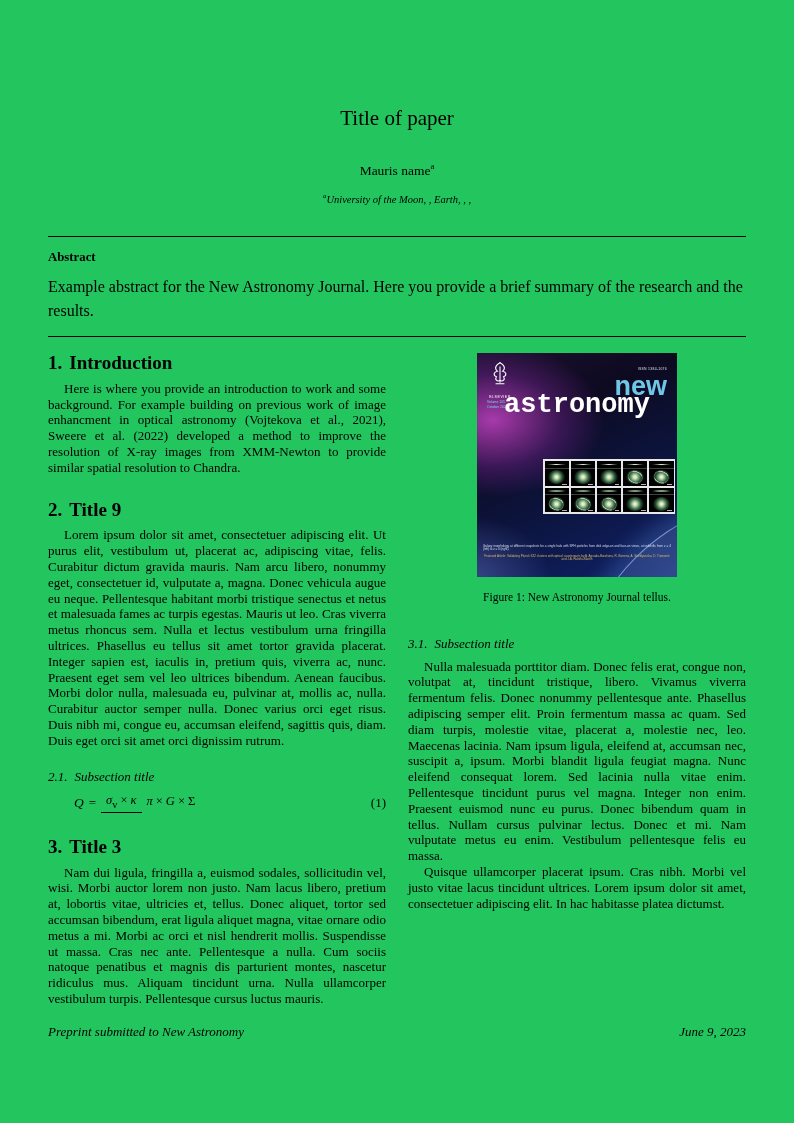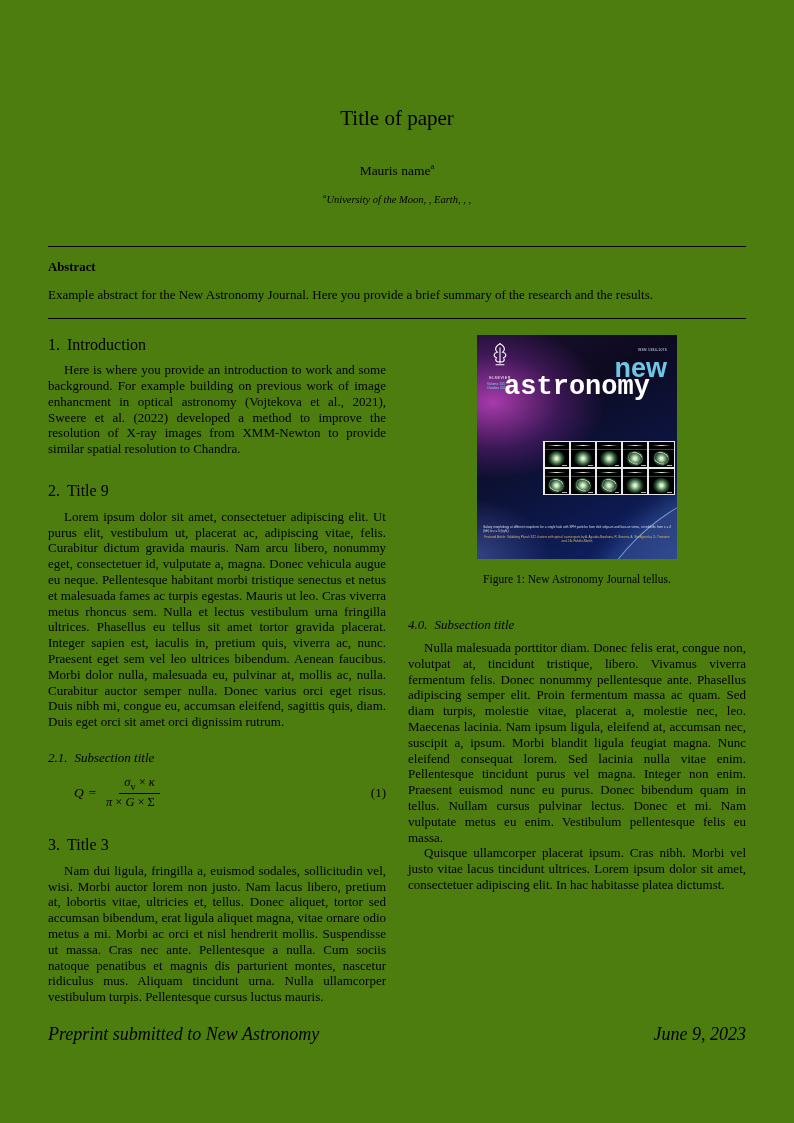--- a/index.html
+++ b/index.html
@@ -1,46 +1,46 @@
 <!DOCTYPE html>
 <html><head>
 <meta charset="utf-8">
 <style>
   html,body{margin:0;padding:0;background:#888;}
-  .page{width:794px;height:1123px;background:#4d7c0f;position:relative;overflow:hidden;
+  .page{width:794px;height:1123px;background:#22c55e;position:relative;overflow:hidden;
         font-family:"Liberation Serif",serif;color:#000;margin:0 auto;}
   .content{padding:0 48px;}
 
   
   .title{margin-top:106px;text-align:center;font-size:21px;}
   .authors{margin-top:30px;text-align:center;font-size:13.5px;}
   .affil{margin-top:13px;text-align:center;font-size:10.5px;font-style:italic;}
   sup{font-size:0.65em;}
 
-  .abstract-block{margin-top:42px;border-top:1px solid #000;border-bottom:1px solid #000;
+  .abstract-block{margin-top:32px;border-top:1px solid #000;border-bottom:1px solid #000;
                   padding:7px 0 13px;}
   .abs-head{font-weight:bold;font-size:12.8px;margin:6px 0 10px;}
-  .abs-text{font-size:13px;line-height:1.5;}
+  .abs-text{font-size:16px;line-height:1.5;}
   .kw-line{margin-top:9px;font-size:12.8px;}
   .kw-label{font-style:italic;margin-right:9px;}
 
   
   .columns{display:flex;gap:22px;margin-top:14px;}
   .col{flex:1;min-width:0;font-size:13px;line-height:15.8px;text-align:justify;}
-  .col h2{font-size:16px;font-weight:normal;margin:26px 0 10px;text-align:left;}
+  .col h2{font-size:19px;font-weight:bold;margin:26px 0 10px;text-align:left;}
   .col h2.first{margin-top:4px;}
   .col h3{font-size:13px;font-weight:normal;font-style:italic;margin:20px 0 7px;text-align:left;}
   .col p{margin:0;text-indent:16px;}
   .secnum{margin-right:7px;}
 
   
   .eqrow{display:flex;align-items:center;margin:9px 0 2px 26px;position:relative;}
   .eqlhs{font-style:italic;font-size:13.5px;}
   .eqrel{margin:0 5px;}
-  .frac{display:inline-flex;flex-direction:column;align-items:flex-end;font-size:12.5px;line-height:1.25;}
+  .frac{display:inline-flex;flex-direction:row;align-items:flex-start;font-size:12.5px;line-height:1.25;}
   .num{padding:0 5px 1px;border-bottom:1px solid #000;}
   .den{padding:1px 5px 0;}
   .mvar{font-style:italic;}
   .mtimes{margin:0 3px;}
   .eqtag{position:absolute;right:0;font-size:13px;}
 
   
   .figure{margin:2px 0 30px;}
   .cover{width:200px;height:224px;margin:0 auto;position:relative;overflow:hidden;
          background:linear-gradient(155deg,#1c1030 0%,#0d0a20 30%,#0c1540 62%,#10236b 100%);}
@@ -78,21 +78,21 @@
   .spiral .a1{transform:rotate(25deg);}
   .spiral .a2{transform:rotate(205deg);}
   .scale{position:absolute;right:7%;bottom:6%;width:20%;height:1px;background:rgba(255,255,255,.7);}
   .fineprint{position:absolute;left:3%;right:3%;top:85.5%;font-family:"Liberation Sans",sans-serif;
              font-size:3px;line-height:3.8px;color:rgba(235,240,250,.85);}
   .featured{margin-top:2.5px;color:#d8b565;text-align:center;}
   .caption{text-align:center;font-size:11.5px;margin-top:13px;}
 
   
   .footer{position:absolute;left:48px;right:48px;top:1024px;display:flex;
-          justify-content:space-between;font-size:18px;font-style:italic;}
+          justify-content:space-between;font-size:13px;font-style:italic;}
 </style>
 </head>
 <body>
 
 <div class="page">
   <div class="content">
 
     <div class="title">Title of paper</div>
     <div class="authors">
       <span>Mauris name</span><sup>a</sup>
@@ -242,21 +242,21 @@
 
             <div class="fineprint">
               <div>Galaxy morphology at different snapshots for a single halo with SPH particles from disk edge-on and face-on views, at redshifts from z = 4 (left) to z = 0 (right).</div>
               <div class="featured">Featured Article: Validating Planck SZ2 clusters with optical counterparts by A. Aguado-Barahona, R. Barrena, A. Streblyanska, D. Tramonte and J.A. Rubiño-Martín</div>
             </div>
           </div>
           <div class="caption">Figure 1: New Astronomy Journal tellus.</div>
         </div>
 
         <h3>
-          <span class="secnum">4.0.</span><span>Subsection title</span>
+          <span class="secnum">3.1.</span><span>Subsection title</span>
         </h3>
         <p>Nulla malesuada porttitor diam. Donec felis erat, congue non, volutpat at, tincidunt tristique, libero. Vivamus viverra fermentum felis. Donec nonummy pellentesque ante. Phasellus adipiscing semper elit. Proin fermentum massa ac quam. Sed diam turpis, molestie vitae, placerat a, molestie nec, leo. Maecenas lacinia. Nam ipsum ligula, eleifend at, accumsan nec, suscipit a, ipsum. Morbi blandit ligula feugiat magna. Nunc eleifend consequat lorem. Sed lacinia nulla vitae enim. Pellentesque tincidunt purus vel magna. Integer non enim. Praesent euismod nunc eu purus. Donec bibendum quam in tellus. Nullam cursus pulvinar lectus. Donec et mi. Nam vulputate metus eu enim. Vestibulum pellentesque felis eu massa.</p>
 
         <p>Quisque ullamcorper placerat ipsum. Cras nibh. Morbi vel justo vitae lacus tincidunt ultrices. Lorem ipsum dolor sit amet, consectetuer adipiscing elit. In hac habitasse platea dictumst.</p>
       </div>
     </div>
   </div>
 
   <div class="footer">
     <span>Preprint submitted to New Astronomy</span>

